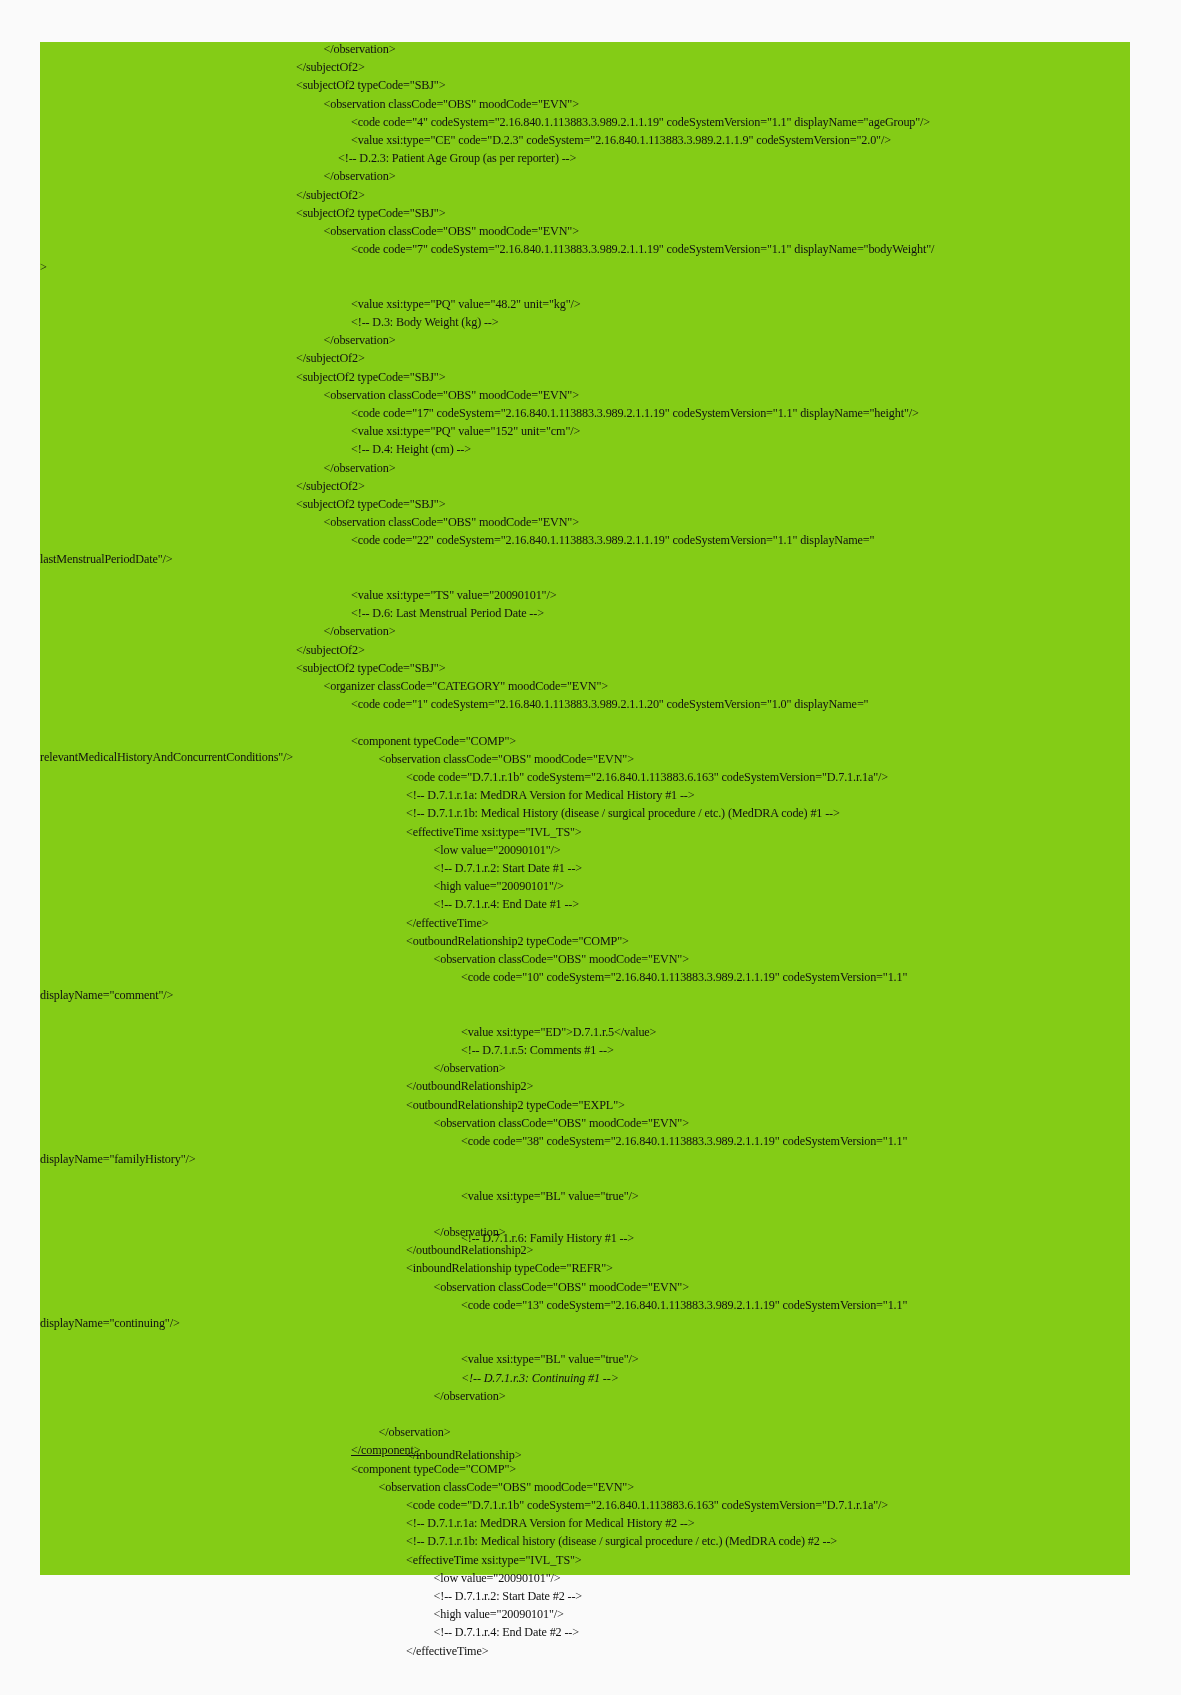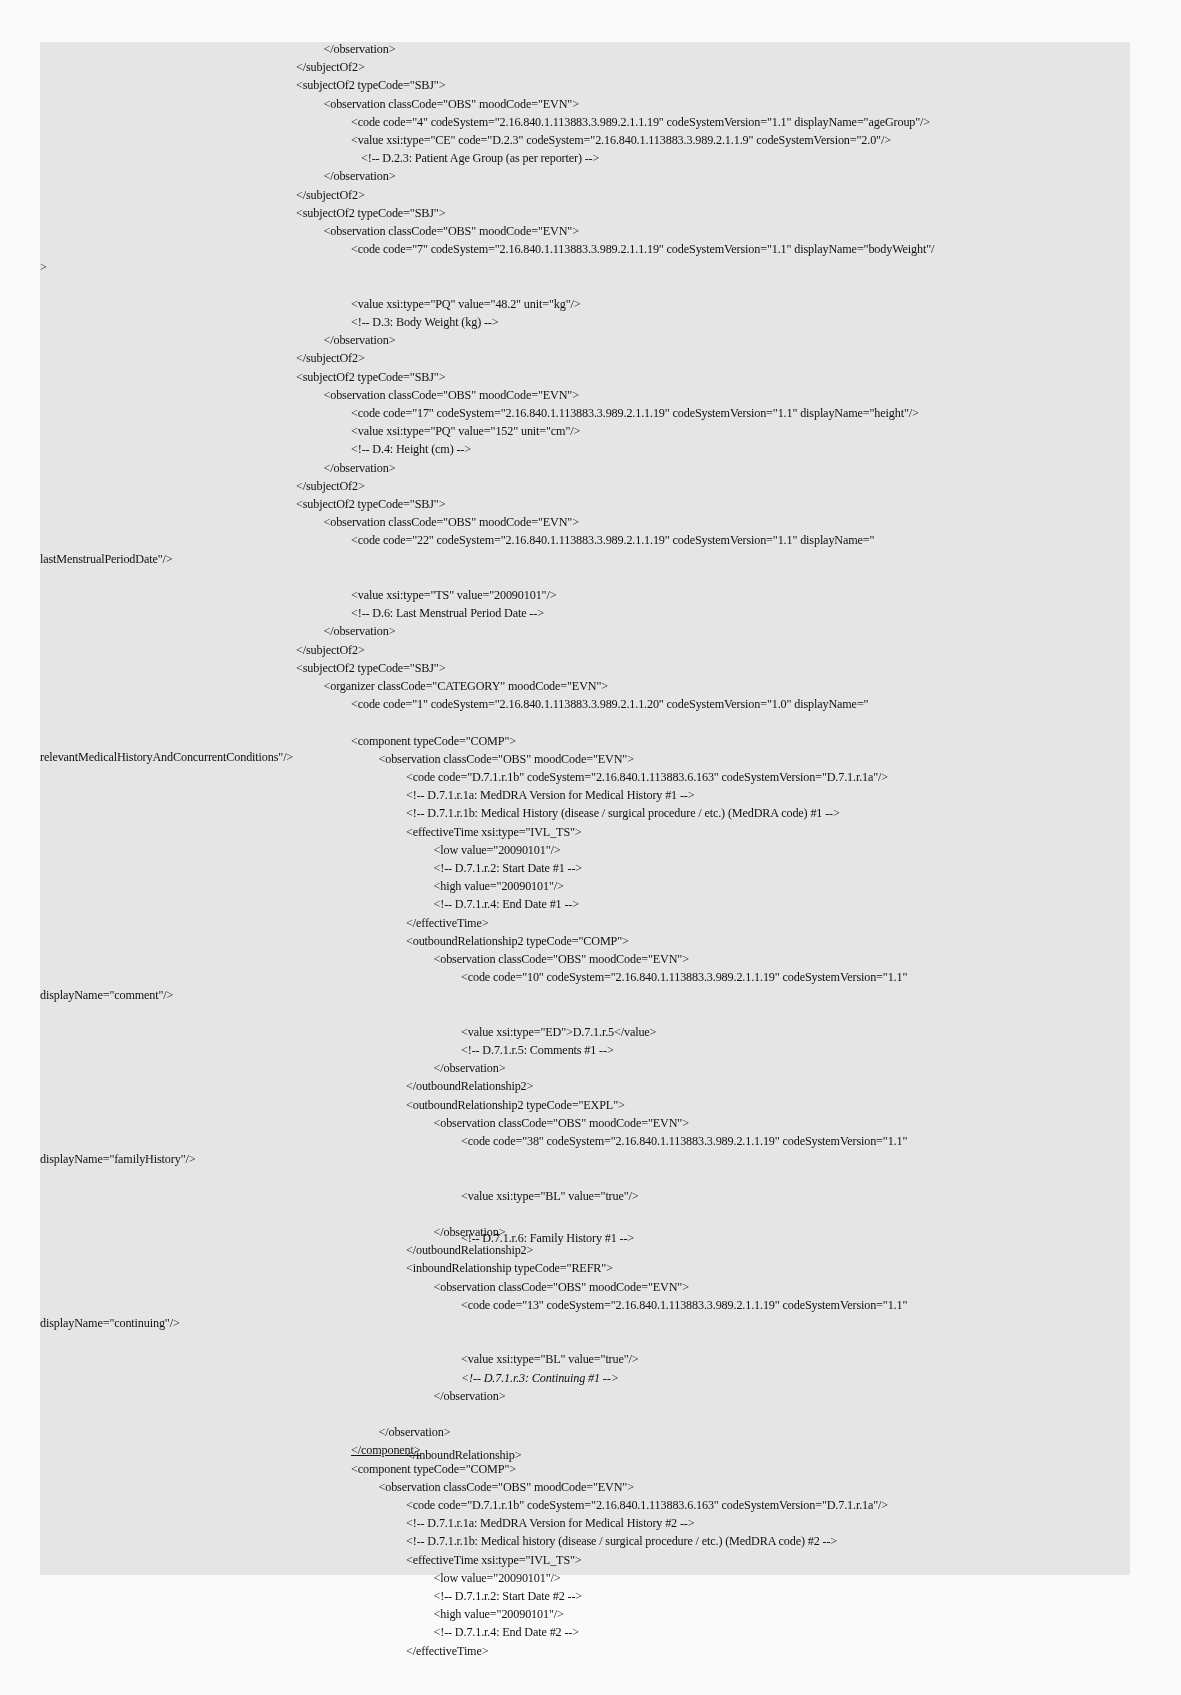--- a/index.html
+++ b/index.html
@@ -1,33 +1,33 @@
 <!DOCTYPE html>
 <html><head>
 <meta charset="utf-8">
 <style>
   html, body { margin:0; padding:0; }
   body { width:1181px; height:1695px; background:#fafafa; position:relative; overflow:hidden;
          font-family:"Liberation Serif", "DejaVu Serif", serif; }
-  .panel { position:absolute; left:40px; top:42px; width:1090px; height:1533px; background:#e5e5e5; }
+  .panel { position:absolute; left:40px; top:42px; width:1090px; height:1533px; background:#84cc16; }
   .line { position:absolute; white-space:pre; font-size:12.2px; line-height:18px; color:#111;
           font-family:"Liberation Sans Narrow","Liberation Serif", serif; letter-spacing:-0.15px; }
 </style>
 </head>
 <body>
 
 <div class="panel">
   <div id="lines">
       <div class="line" style="left: 283.5px; top: -2px;">&lt;/observation&gt;</div>
       <div class="line" style="left: 256px; top: 16.2px;">&lt;/subjectOf2&gt;</div>
       <div class="line" style="left: 256px; top: 34.4px;">&lt;subjectOf2 typeCode="SBJ"&gt;</div>
       <div class="line" style="left: 283.5px; top: 52.6px;">&lt;observation classCode="OBS" moodCode="EVN"&gt;</div>
       <div class="line" style="left: 311px; top: 70.8px;">&lt;code code="4" codeSystem="2.16.840.1.113883.3.989.2.1.1.19" codeSystemVersion="1.1" displayName="ageGroup"/&gt;</div>
       <div class="line" style="left: 311px; top: 89px;">&lt;value xsi:type="CE" code="D.2.3" codeSystem="2.16.840.1.113883.3.989.2.1.1.9" codeSystemVersion="2.0"/&gt;</div>
-      <div class="line" style="left: 321px; top: 107.2px;">&lt;!-- D.2.3: Patient Age Group (as per reporter) --&gt;</div>
+      <div class="line" style="left: 298px; top: 107.2px;">&lt;!-- D.2.3: Patient Age Group (as per reporter) --&gt;</div>
       <div class="line" style="left: 283.5px; top: 125.4px;">&lt;/observation&gt;</div>
       <div class="line" style="left: 256px; top: 143.6px;">&lt;/subjectOf2&gt;</div>
       <div class="line" style="left: 256px; top: 161.8px;">&lt;subjectOf2 typeCode="SBJ"&gt;</div>
       <div class="line" style="left: 283.5px; top: 180px;">&lt;observation classCode="OBS" moodCode="EVN"&gt;</div>
       <div class="line" style="left: 311px; top: 198.2px;">&lt;code code="7" codeSystem="2.16.840.1.113883.3.989.2.1.1.19" codeSystemVersion="1.1" displayName="bodyWeight"/</div>
       <div class="line" style="left: 0px; top: 216.4px;">&gt;</div>
       <div class="line" style="left: 0px; top: 234.6px;"></div>
       <div class="line" style="left: 311px; top: 252.8px;">&lt;value xsi:type="PQ" value="48.2" unit="kg"/&gt;</div>
       <div class="line" style="left: 311px; top: 271px;">&lt;!-- D.3: Body Weight (kg) --&gt;</div>
       <div class="line" style="left: 283.5px; top: 289.2px;">&lt;/observation&gt;</div>

